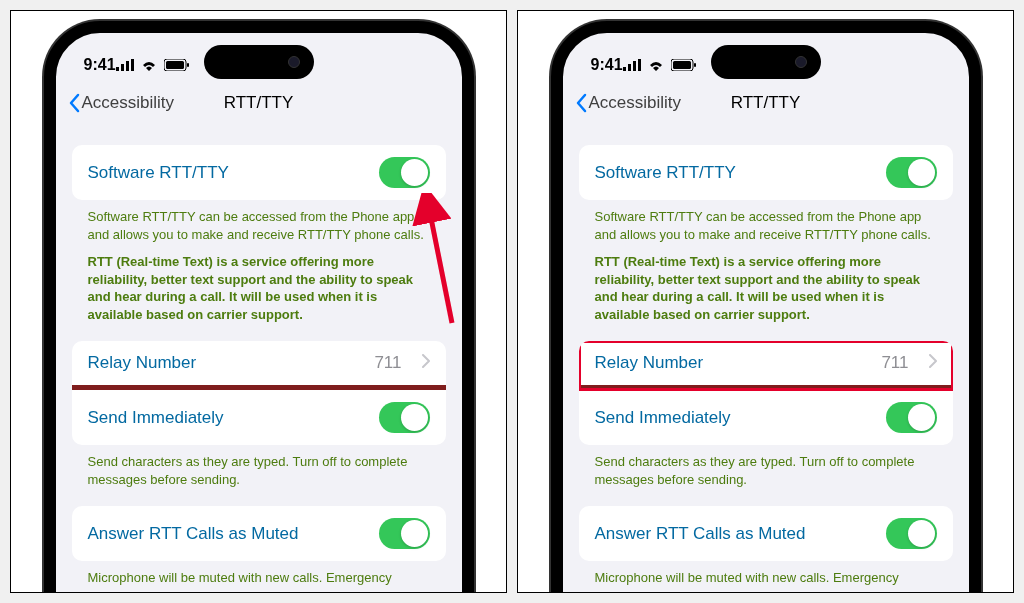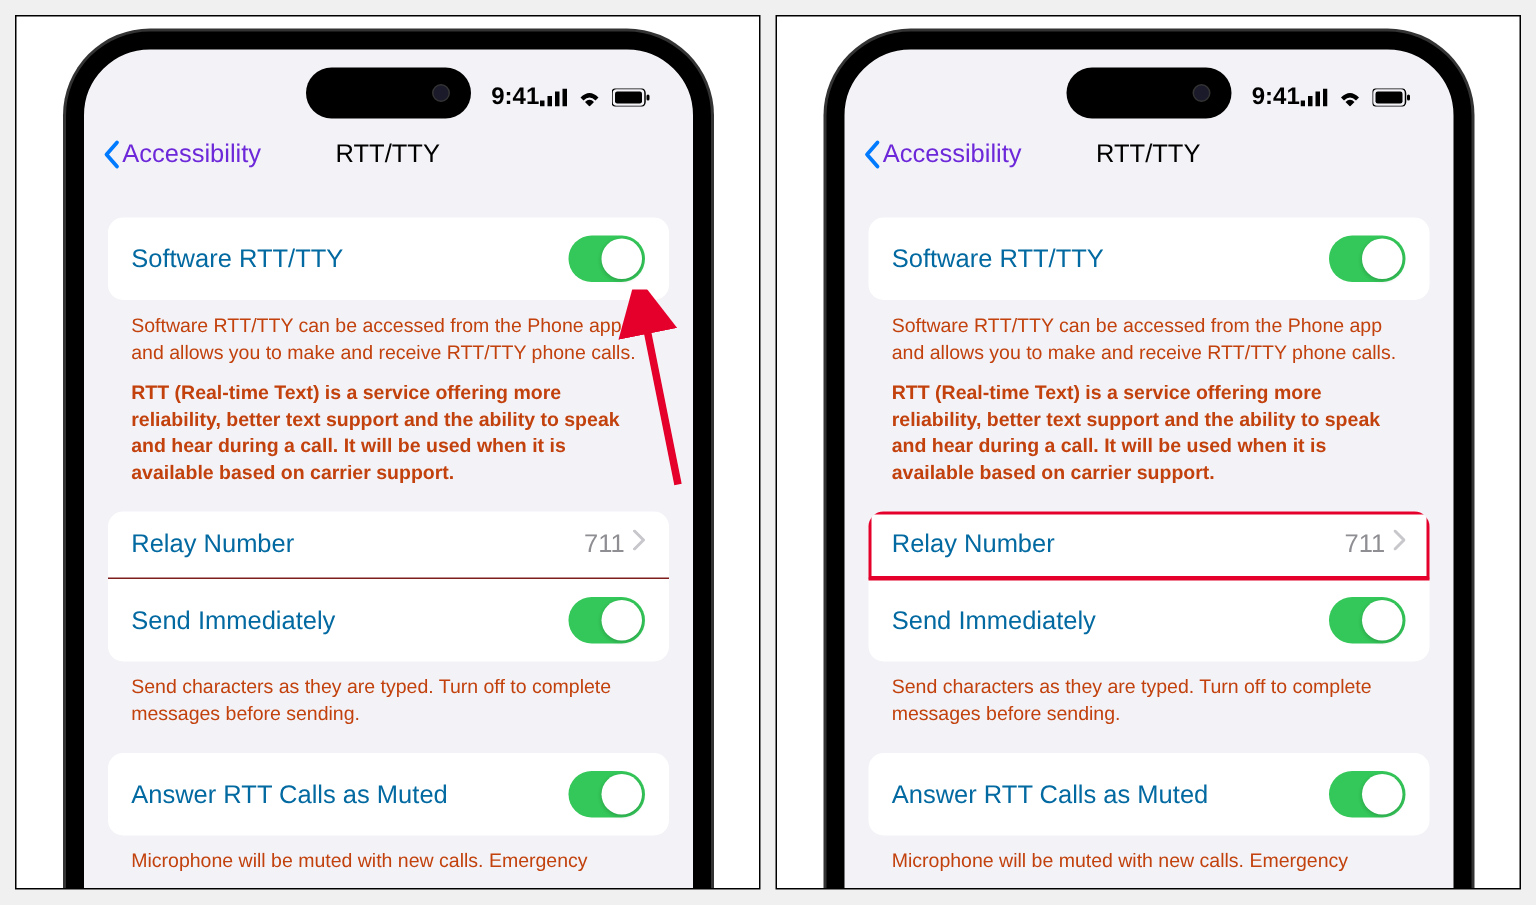--- a/index.html
+++ b/index.html
@@ -1,39 +1,39 @@
 <!DOCTYPE html>
 <html><head>
 <meta charset="utf-8">
 <style>
 * { margin:0; padding:0; box-sizing:border-box; font-family:-apple-system,Helvetica,Arial,sans-serif; }
 body { background:#f0f0f0; width:1024px; height:603px; display:flex; gap:10px; padding:10px; }
 .panel { flex:1; background:#fff; border:1px solid #000; display:flex; justify-content:center; align-items:flex-start; overflow:hidden; position:relative; }
 .phone { width:430px; height:700px; background:#f2f2f7; border:12px solid #000; border-radius:56px; margin-top:10px; box-shadow:0 0 0 2px #333; position:relative; overflow:hidden; }
 .island { position:absolute; top:12px; left:50%; transform:translateX(-50%); width:110px; height:34px; background:#000; border-radius:20px; z-index:10; }
 .island::after { content:""; position:absolute; right:14px; top:50%; transform:translateY(-50%); width:10px; height:10px; background:#1a1a2a; border-radius:50%; border:1px solid #333; }
-.status { display:flex; justify-content:flex-end; align-items:center; padding:14px 28px 0; height:50px; font-size:16px; font-weight:600; }
+.status { display:flex; justify-content:flex-start; align-items:center; padding:14px 28px 0; height:50px; font-size:16px; font-weight:600; }
 .status-right { display:flex; gap:6px; align-items:center; }
 .signal, .wifi, .battery { display:inline-block; }
 .signal svg, .wifi svg, .battery svg { display:block; }
 .nav { display:flex; align-items:center; padding:8px 12px 12px; position:relative; height:44px; }
-.back { display:flex; align-items:center; color:#6d28d9; font-size:17px; }
+.back { display:flex; align-items:center; color:#404040; font-size:17px; }
 .back svg { margin-right:2px; }
 .title { position:absolute; left:50%; transform:translateX(-50%); font-size:17px; font-weight:400; }
 .content { padding:0 16px; }
 .group { background:#fff; border-radius:10px; margin-top:18px; overflow:hidden; }
-.row { display:flex; align-items:center; justify-content:space-between; padding:12px 16px; min-height:44px; border-bottom:1px solid #7f1d1d; }
+.row { display:flex; align-items:center; justify-content:space-between; padding:12px 16px; min-height:44px; border-bottom:5px solid #7f1d1d; }
 .row:last-child { border-bottom:none; }
 .row-label { font-size:17px; color:#0369a1; }
-.row-right { display:flex; gap:5px; }
+.row-right { display:flex; align-items:center; gap:20px; }
 .row-value { font-size:17px; color:#8e8e93; }
 .chevron { color:#c7c7cc; }
 .toggle { width:51px; height:31px; background:#34c759; border-radius:16px; position:relative; }
 .toggle::after { content:""; position:absolute; right:2px; top:2px; width:27px; height:27px; background:#fff; border-radius:50%; box-shadow:0 1px 3px rgba(0,0,0,.2); }
-.footer { font-size:13px; color:#c2410c; padding:8px 16px 0; line-height:1.35; }
+.footer { font-size:13px; color:#4d7c0f; padding:8px 16px 0; line-height:1.35; }
 .footer p + p { margin-top:10px;font-weight:bold; }
 .highlight-red { outline:3px solid #e4002b; outline-offset:-2px; }
 .arrow { position:absolute; pointer-events:none; z-index:20; }
 </style>
 </head>
 <body>
 
 <div class="panel">
   <div class="phone">
     <div class="island"></div>

